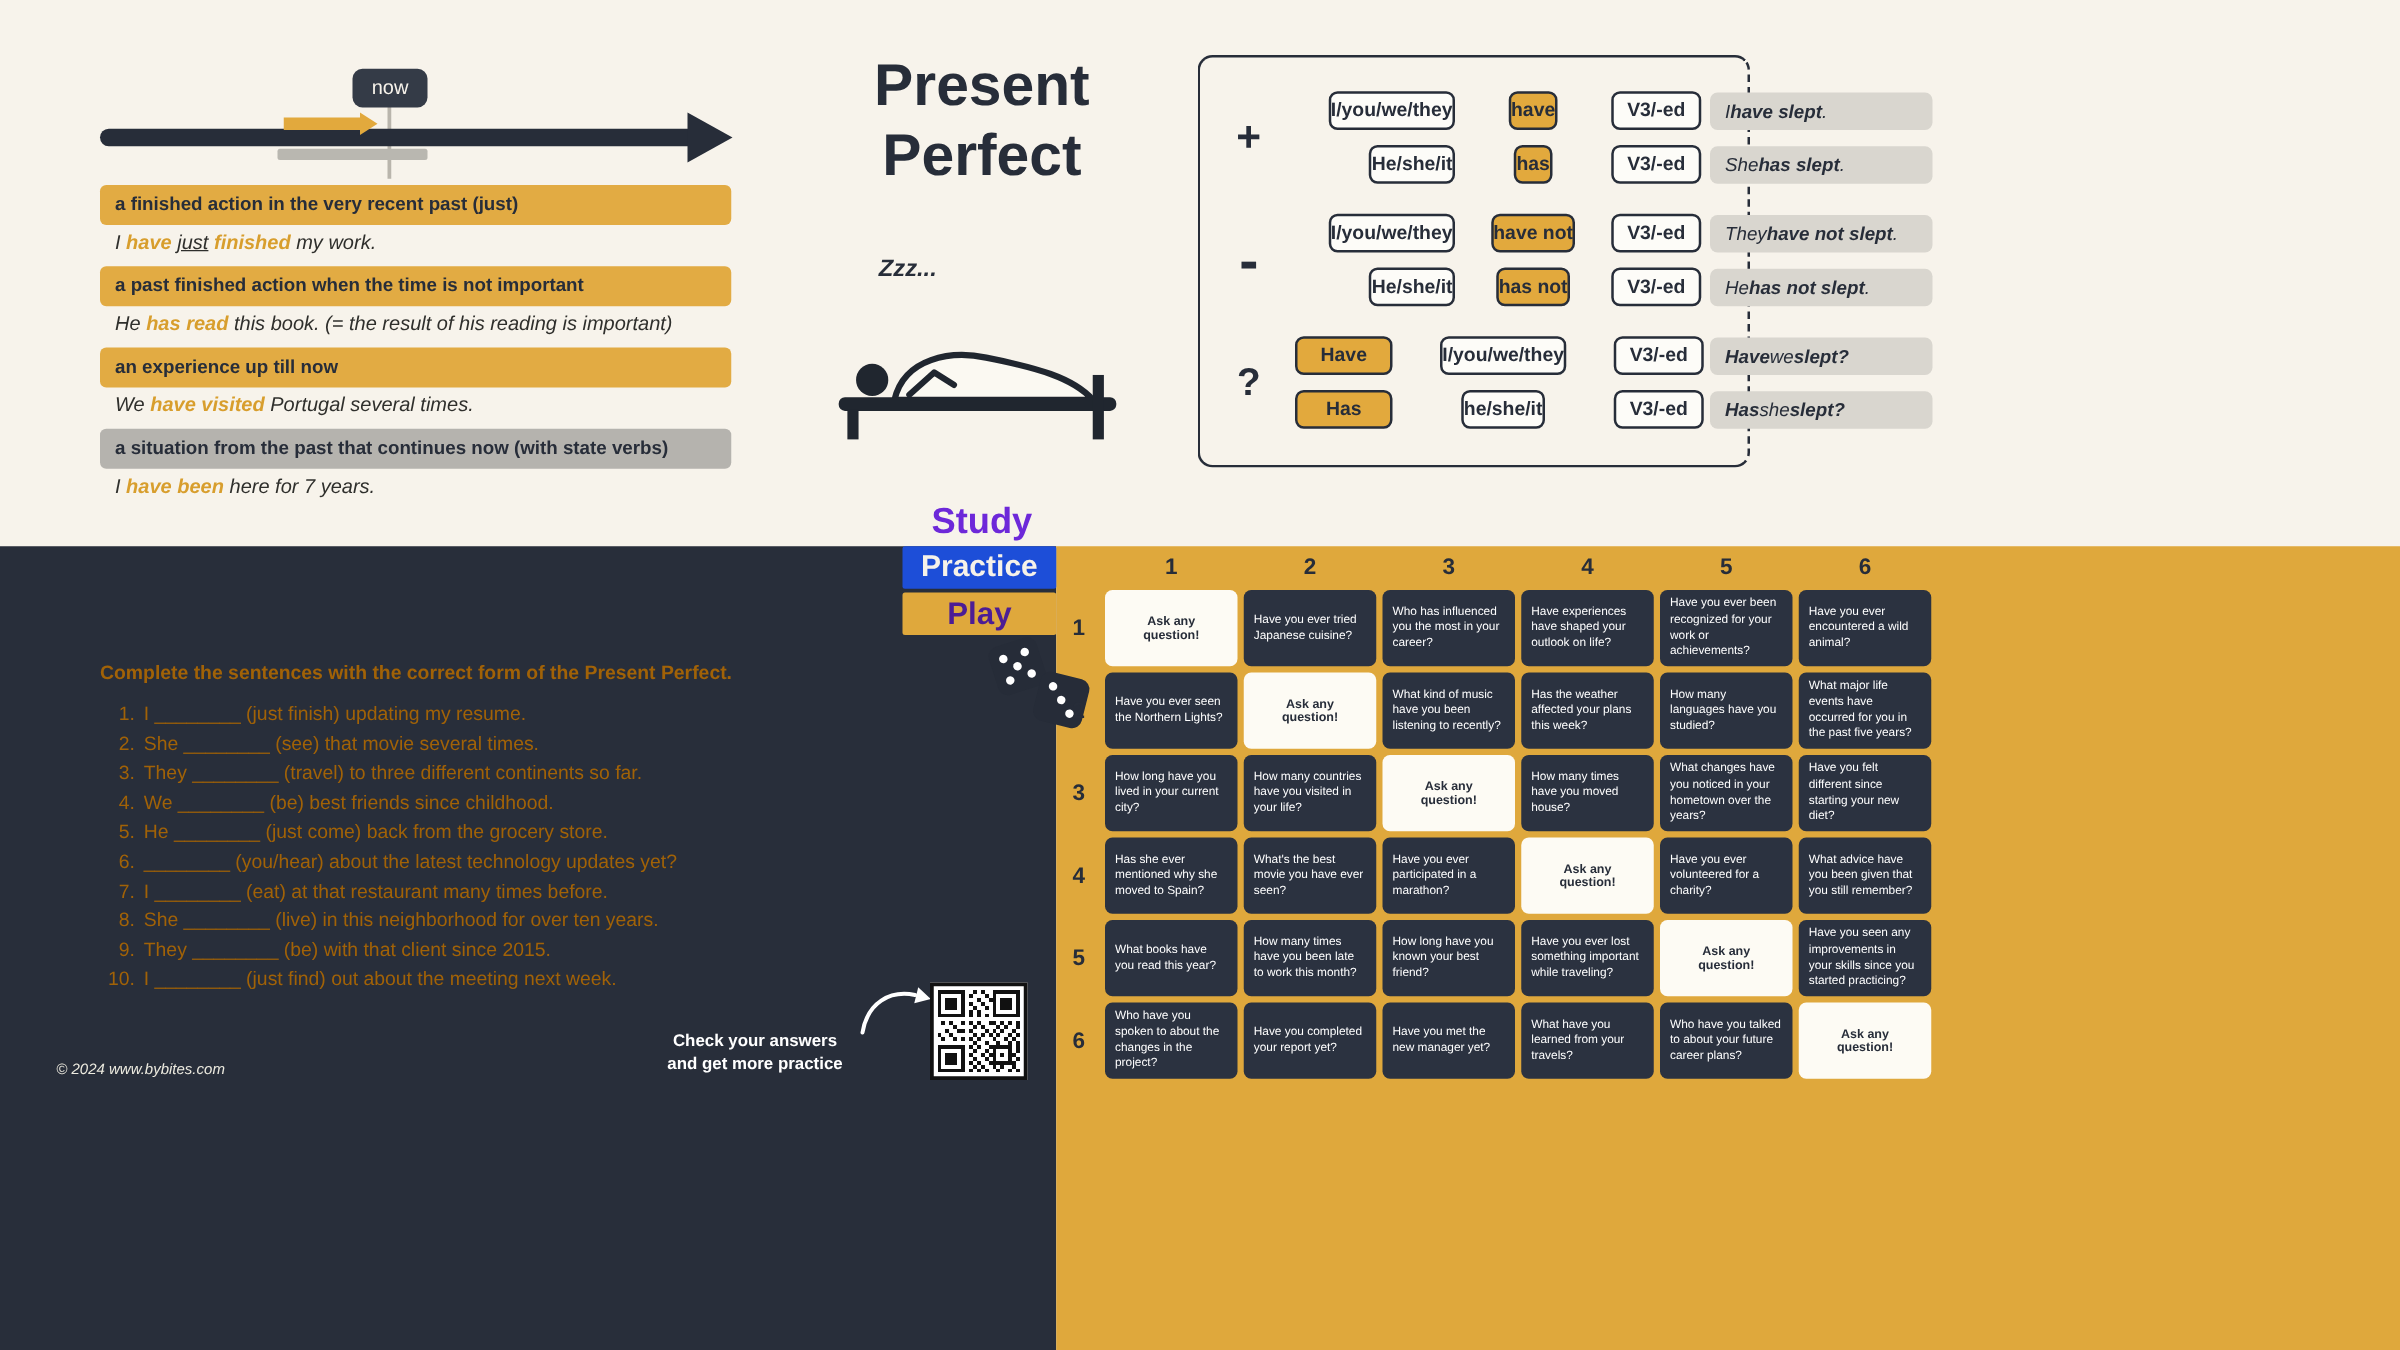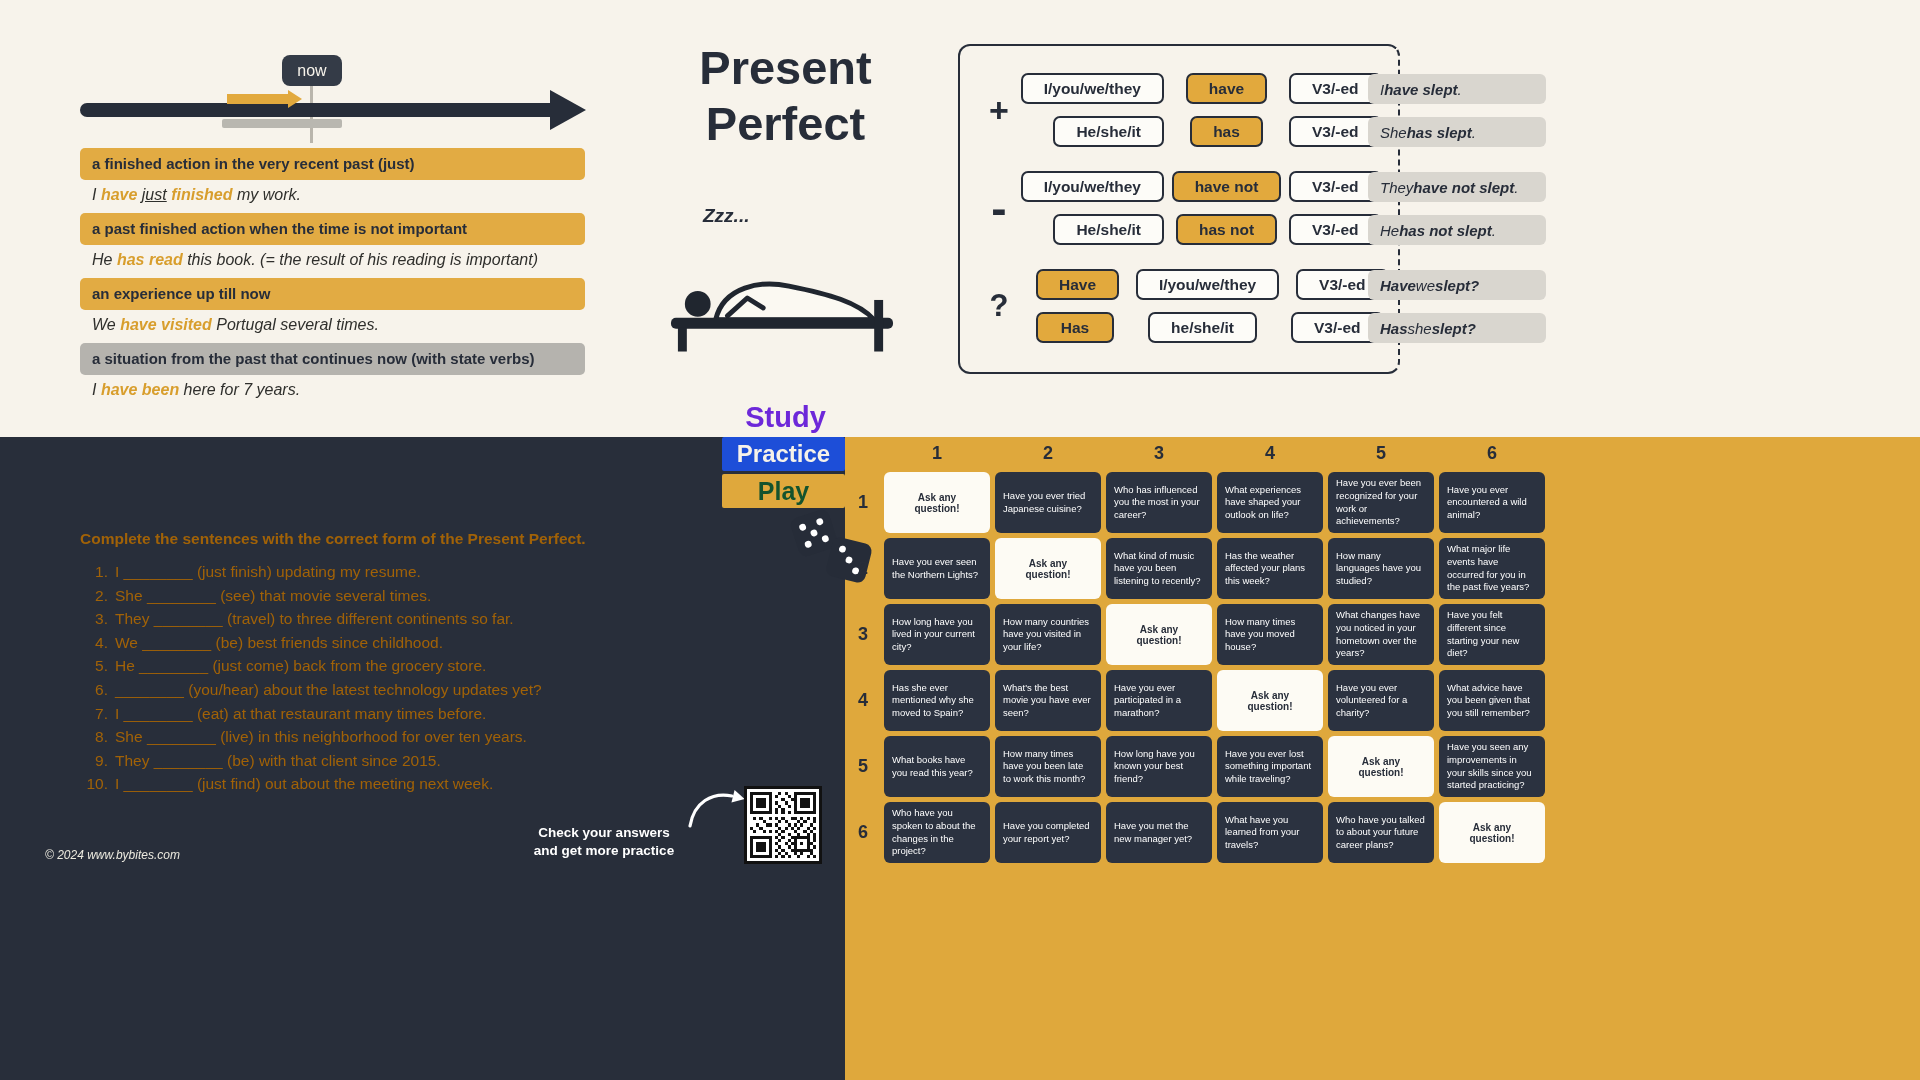--- a/index.html
+++ b/index.html
@@ -28,35 +28,35 @@
   .usage-example .seg-hl{color:#d89e2d;font-weight:700}
   .usage-example .seg-u{text-decoration:underline}
 
   .title{position:absolute;left:633px;top:40px;width:305px;text-align:center;font-size:47px;line-height:1.2;font-weight:800;color:#272d39}
   .title span{display:block}
   .zzz{position:absolute;left:703px;top:205px;font-size:19px;font-weight:700;font-style:italic;color:#272d39}
   .bed{position:absolute;left:668px;top:240px;width:228px;height:112px}
 
   .study-label{position:absolute;left:683px;top:401px;width:205px;text-align:center;font-size:29px;font-weight:800;color:#6d28d9}
   .practice-label{position:absolute;left:722px;top:437px;width:123px;height:34px;background:#1d4ed8;color:#f6f2e9;font-size:24px;font-weight:800;display:flex;align-items:center;justify-content:center;border-radius:2px}
-  .play-label{position:absolute;left:722px;top:474px;width:123px;height:34px;background:#dfa83c;color:#14532d;font-size:25px;font-weight:800;display:flex;align-items:center;justify-content:center;border-radius:2px}
+  .play-label{position:absolute;left:722px;top:474px;width:123px;height:34px;background:#dfa83c;color:#4c1d95;font-size:25px;font-weight:800;display:flex;align-items:center;justify-content:center;border-radius:2px}
 
   
   .formation-box{position:absolute;left:958px;top:44px;width:442px;height:330px;border:2px solid #272d39;border-right:2px dashed #272d39;border-radius:12px;padding:27px 0 0 2px}
   .f-group{display:flex;align-items:center;margin-bottom:24px}
   .f-sign{width:74px;text-align:center;font-weight:800;color:#272d39}
   .sign-0{font-size:34px}
   .sign-1{font-size:46px}
   .sign-2{font-size:31px}
   .f-lines{display:flex;flex-direction:column;gap:12px}
   .f-line{position:relative;display:flex;gap:13px;align-items:center;height:31px}
   .cA{width:128px;display:flex;justify-content:flex-end}
   .cB{width:99px;display:flex;justify-content:center}
   .cQB{width:151px;display:flex;justify-content:center}
-  .chip{display:inline-flex;align-items:center;justify-content:center;height:31px;padding:0 21px;border:2px solid #272d39;border-radius:7px;background:#fdfcf8;font-weight:700;font-size:15.5px;color:#272d39;white-space:nowrap}
+  .chip{display:inline-flex;align-items:center;justify-content:center;height:31px;padding:0 0;border:2px solid #272d39;border-radius:7px;background:#fdfcf8;font-weight:700;font-size:15.5px;color:#272d39;white-space:nowrap}
   .chip.yellow{background:#e2a93d}
   .chip.v3{min-width:72px}
   .chip.qa{min-width:78px}
   .f-example{position:absolute;left:332px;top:1px;width:178px;height:30px;background:#d9d6cf;border-radius:6px;display:flex;align-items:center;padding:0 12px;font-style:italic;font-size:15px;color:#272d39;white-space:nowrap}
   .f-example .fx-b{font-weight:700}
 
   
   .practice-block{position:absolute;left:80px;top:530px;width:660px;color:#a16207}
   .p-instruction{font-size:15.5px;font-weight:700;margin-bottom:12px}
   .p-item{display:flex;font-size:15.5px;line-height:23.6px}
@@ -422,21 +422,21 @@
       <div class="g-row-h">2</div>
       <div class="g-row-h">3</div>
       <div class="g-row-h">4</div>
       <div class="g-row-h">5</div>
       <div class="g-row-h">6</div>
     </div>
   <div class="question-grid">
       <div class="g-cell light">Ask any question!</div>
       <div class="g-cell dark">Have you ever tried Japanese cuisine?</div>
       <div class="g-cell dark">Who has influenced you the most in your career?</div>
-      <div class="g-cell dark">What experiences have shaped your outlook on life?</div>
+      <div class="g-cell dark">Have experiences have shaped your outlook on life?</div>
       <div class="g-cell dark">Have you ever been recognized for your work or achievements?</div>
       <div class="g-cell dark">Have you ever encountered a wild animal?</div>
       <div class="g-cell dark">Have you ever seen the Northern Lights?</div>
       <div class="g-cell light">Ask any question!</div>
       <div class="g-cell dark">What kind of music have you been listening to recently?</div>
       <div class="g-cell dark">Has the weather affected your plans this week?</div>
       <div class="g-cell dark">How many languages have you studied?</div>
       <div class="g-cell dark">What major life events have occurred for you in the past five years?</div>
       <div class="g-cell dark">How long have you lived in your current city?</div>
       <div class="g-cell dark">How many countries have you visited in your life?</div>

